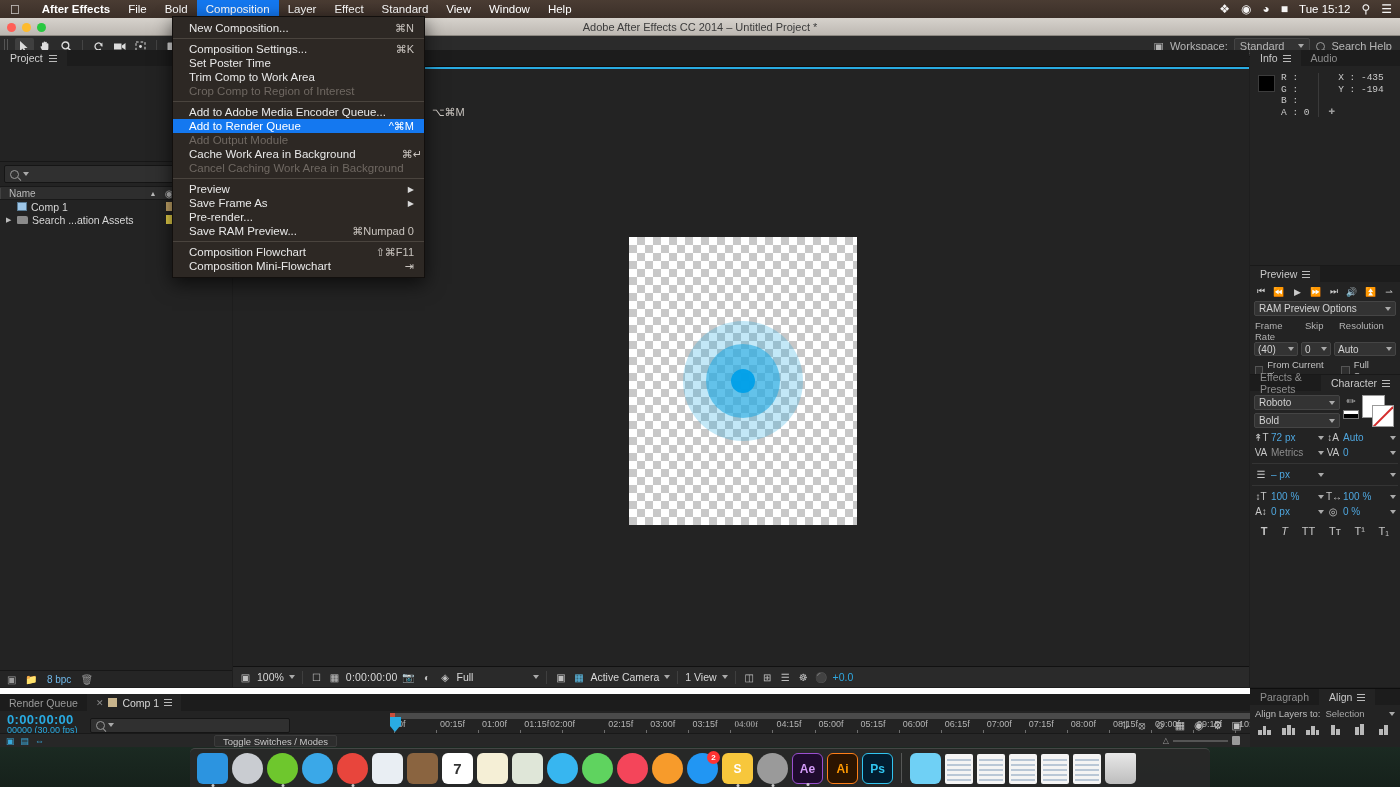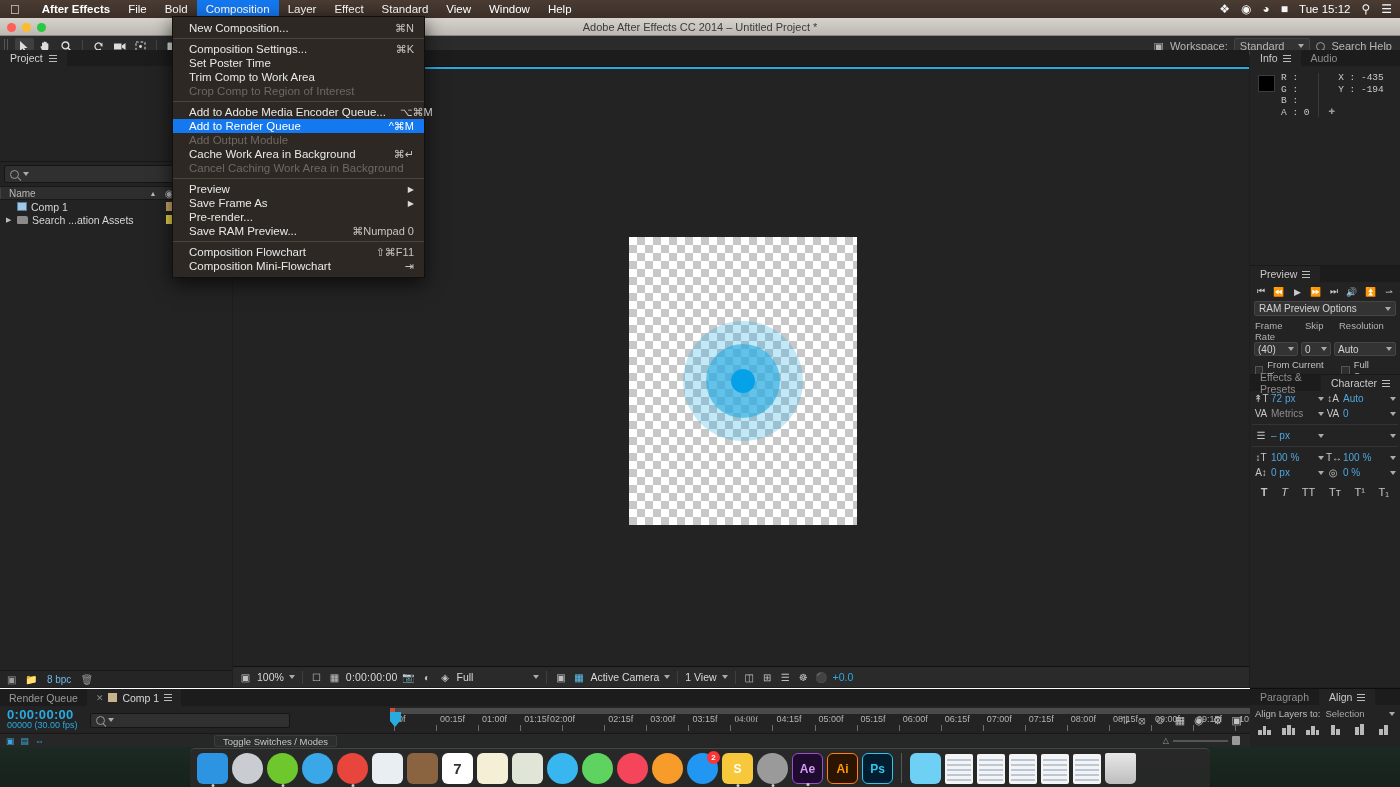--- a/index.html
+++ b/index.html
@@ -63,21 +63,21 @@
   
   #comp-menu {
     left:172px; top:16px; width:253px;
     background:#2d2824; border:1px solid #120f0d;
     box-shadow:0 6px 18px rgba(0,0,0,.65);
     padding:4px 0 4px 0; z-index:90;
     font-size:11.5px;
   }
   #comp-menu .row {
     height:14px; display:flex; align-items:center;
-    padding:0 10px 0 16px; color:#e8e8e8; white-space:nowrap;
+    padding:0 10px 0 16px; color:#e8e8e8; white-space:nowrap;gap:32px;
   }
   #comp-menu .row.disabled { color:#6f6862; }
   #comp-menu .row.hl { background:#1478f0; color:#fff; }
   #comp-menu .row .lbl { flex:1; }
   #comp-menu .row .sc { color:#c9c4bf; font-size:11px; padding-left:14px; }
   #comp-menu .row.hl .sc { color:#fff; }
   #comp-menu .sep { height:1px; background:#4a443e; margin:3px 0; }
   #comp-menu .arr { font-size:8px; color:#d8d8d8; }
 
   
@@ -169,21 +169,21 @@
   .crow { display:flex; align-items:center; gap:2px; padding:2px 4px; font-size:10px; }
   .cfield { flex:1; display:flex; align-items:center; gap:3px; }
   .cfield .glyph { width:14px; color:#c8c8c8; font-size:10px; text-align:center;}
   .cfield .cv { color:#4ea6de; }
   .cfield .cv.dim { color:#8d8d8d; }
   .cfield .dn { margin-left:auto; }
   .cdiv { height:1px; background:#343434; margin:3px 2px; }
   #style-row { display:flex; justify-content:space-around; padding:6px 4px 0 4px; color:#c6c6c6; font-size:11px;}
 
   
-  #timeline { left:0; top:688px; width:1250px; height:59px; background:#232323; border-top:1px solid #ffffff;}
+  #timeline { left:0; top:688px; width:1250px; height:59px; background:#232323; border-top:6px solid #ffffff;}
   #tl-tabs { height:17px; background:#1c1c1c; display:flex; align-items:center; }
   .tltab { height:17px; padding:0 9px; display:flex; align-items:center; gap:5px; font-size:10.5px; color:#9a9a9a; background:#1c1c1c;}
   .tltab.on { background:#232323; color:#d8d8d8; }
   .tltab .x { font-size:9px; color:#888; }
   .csq { width:9px;height:9px;background:#c8b48c;display:inline-block;}
   #tl-head { position:relative; height:28px; display:flex; align-items:center; }
   #tl-time { padding-left:7px; line-height:10px; }
   #tl-time .big { color:#29abe2; font-size:13px; font-weight:bold; letter-spacing:.3px;}
   #tl-time .small { color:#29abe2; font-size:9px; }
   #tl-search { width:200px; height:15px; margin-left:12px; background:#303030; border:1px solid #151515;
@@ -499,20 +499,42 @@
   </div>
 
   <div id="char-panel">
     <div class="rpanel-tabs">
       <div class="rtab off">
         <span>Effects &amp; Presets</span>
       </div>
       <div class="rtab">
         <span>Character</span>
         <span class="hamb"></span>
+      </div>
+    </div>
+    <div id="char-fontsel">
+      <div style="flex:1">
+        <div class="fsel">
+          <span>Roboto</span>
+          <span class="caret"></span>
+        </div>
+        <div class="fsel" style="margin-top:3px">
+          <span>Bold</span>
+          <span class="caret"></span>
+        </div>
+      </div>
+      <div style="display:flex;flex-direction:column;align-items:center;gap:2px;">
+        <span style="font-size:11px;color:#c8c8c8">✏</span>
+        <span style="display:block;width:16px;height:9px;background:linear-gradient(to bottom,#fff 50%,#000 50%);border:1px solid #777"></span>
+      </div>
+      <div id="color-block">
+        <div id="fillsw"></div>
+        <div id="strokesw">
+            <span class="slash"></span>
+          </div>
       </div>
     </div>
     <div class="crow">
       <span class="cfield">
           <span class="glyph">↟T</span>
         <span class="cv">72 px</span>
         <span class="caret dn"></span>
         </span>
       <span class="cfield">
           <span class="glyph">↕A</span>

